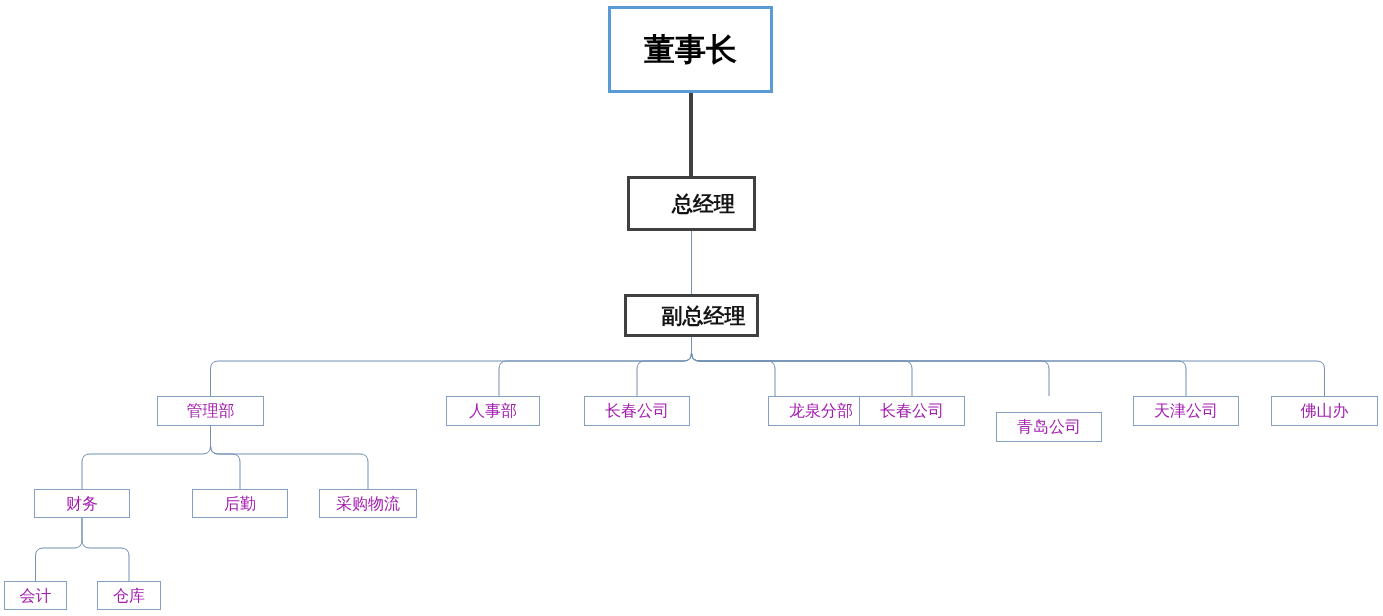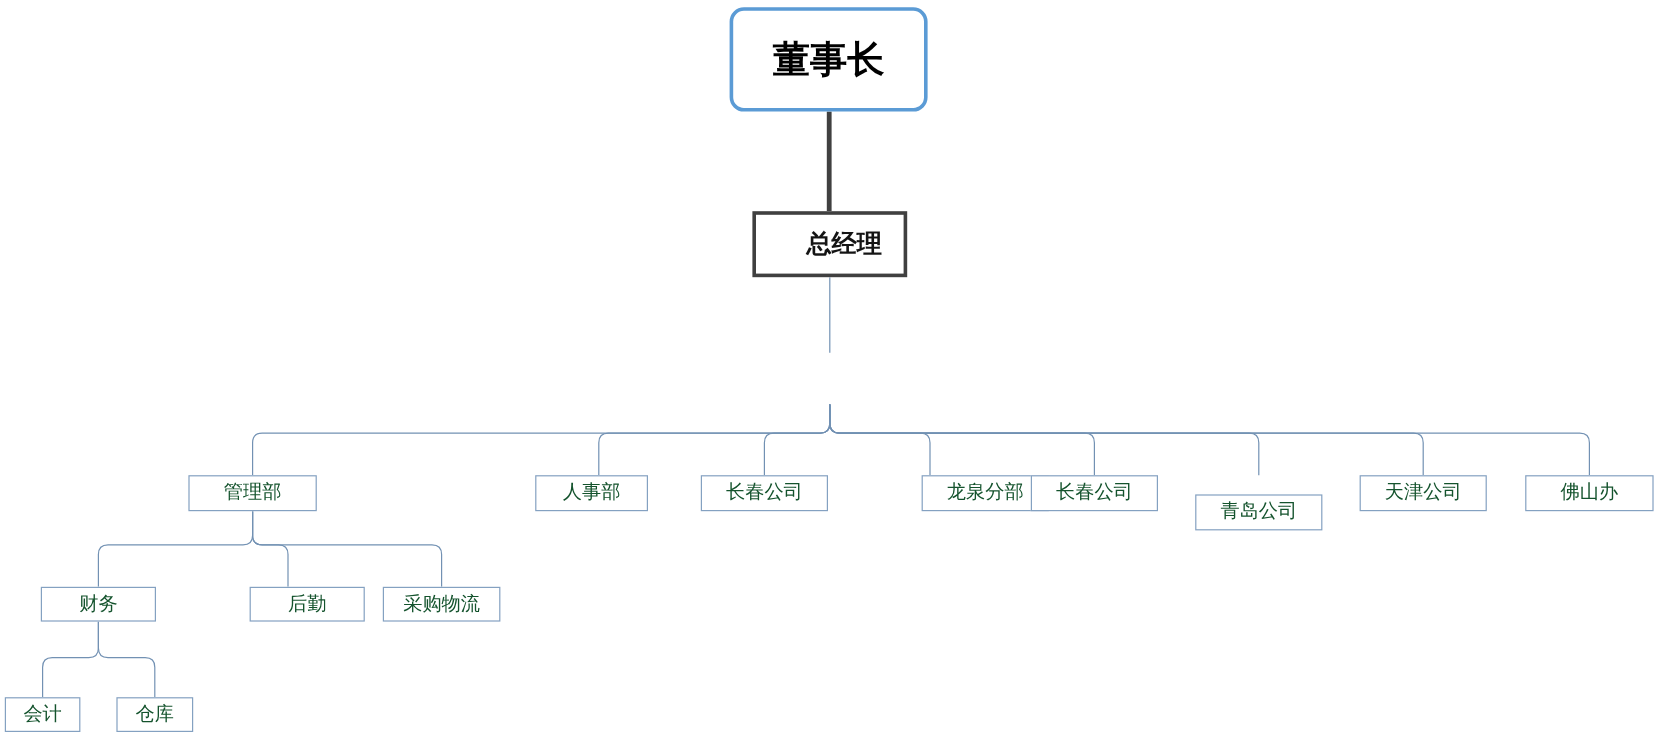--- a/index.html
+++ b/index.html
@@ -17,36 +17,36 @@
     display:flex;
     align-items:center;
     justify-content:center;
     background:#ffffff;
     box-sizing:border-box;
     white-space:nowrap;
     line-height:1;
   }
   .node.root{
     border:3px solid #5b9bd5;
-    border-radius:12px;
+    border-radius:0;
     font-weight:bold;
     font-size:31px;
     color:#000000;
   }
   .node.exec{
     border:3px solid #404040;
     font-weight:bold;
     font-size:21px;
     color:#141414;
     padding-left:24px;
   }
   .node.dept{
     border:1px solid #84a1c1;
     font-size:16px;
-    color:#14532d;
+    color:#a21caf;
   }
 </style>
 </head>
 <body>
 
 <div id="canvas">
   <svg id="edges" width="1383" height="616" viewBox="0 0 1383 616" xmlns="http://www.w3.org/2000/svg">
       <path d="M 691 93 L 691 176" fill="none" stroke="#404040" stroke-width="4"></path>
       <path d="M 691.5 231 L 691.5 294" fill="none" stroke="#7291b3" stroke-width="1"></path>
       <path d="M 691.5 337 L 691.5 353 Q 691.5 361 683.5 361 L 218.5 361 Q 210.5 361 210.5 369 L 210.5 396" fill="none" stroke="#7291b3" stroke-width="1"></path>
@@ -63,20 +63,23 @@
       <path d="M 82 518 L 82 540 Q 82 548 74 548 L 43.5 548 Q 35.5 548 35.5 556 L 35.5 581" fill="none" stroke="#7291b3" stroke-width="1"></path>
       <path d="M 82 518 L 82 540 Q 82 548 90 548 L 121 548 Q 129 548 129 556 L 129 581" fill="none" stroke="#7291b3" stroke-width="1"></path>
     </svg>
 
 <div class="node root" style="left: 608px; top: 6px; width: 165px; height: 87px;">
       <span>董事长</span>
     </div>
     <div class="node exec" style="left: 627px; top: 176px; width: 129px; height: 55px;">
       <span>总经理</span>
     </div>
+    <div class="node exec" style="left: 624px; top: 294px; width: 135px; height: 43px;">
+      <span>副总经理</span>
+    </div>
     <div class="node dept" style="left: 157px; top: 396px; width: 107px; height: 30px;">
       <span>管理部</span>
     </div>
     <div class="node dept" style="left: 446px; top: 396px; width: 94px; height: 30px;">
       <span>人事部</span>
     </div>
     <div class="node dept" style="left: 584px; top: 396px; width: 106px; height: 30px;">
       <span>长春公司</span>
     </div>
     <div class="node dept" style="left: 722px; top: 396px; width: 106px; height: 30px; margin-left: 46px;">
@@ -90,21 +93,21 @@
     </div>
     <div class="node dept" style="left: 1133px; top: 396px; width: 106px; height: 30px;">
       <span>天津公司</span>
     </div>
     <div class="node dept" style="left: 1271px; top: 396px; width: 107px; height: 30px;">
       <span>佛山办</span>
     </div>
     <div class="node dept" style="left: 34px; top: 489px; width: 96px; height: 29px;">
       <span>财务</span>
     </div>
-    <div class="node dept" style="left: 192px; top: 489px; width: 96px; height: 29px; margin-left: 16px;">
+    <div class="node dept" style="left: 192px; top: 489px; width: 96px; height: 29px;">
       <span>后勤</span>
     </div>
     <div class="node dept" style="left: 319px; top: 489px; width: 98px; height: 29px;">
       <span>采购物流</span>
     </div>
     <div class="node dept" style="left: 4px; top: 581px; width: 63px; height: 29px;">
       <span>会计</span>
     </div>
     <div class="node dept" style="left: 97px; top: 581px; width: 64px; height: 29px;">
       <span>仓库</span>

